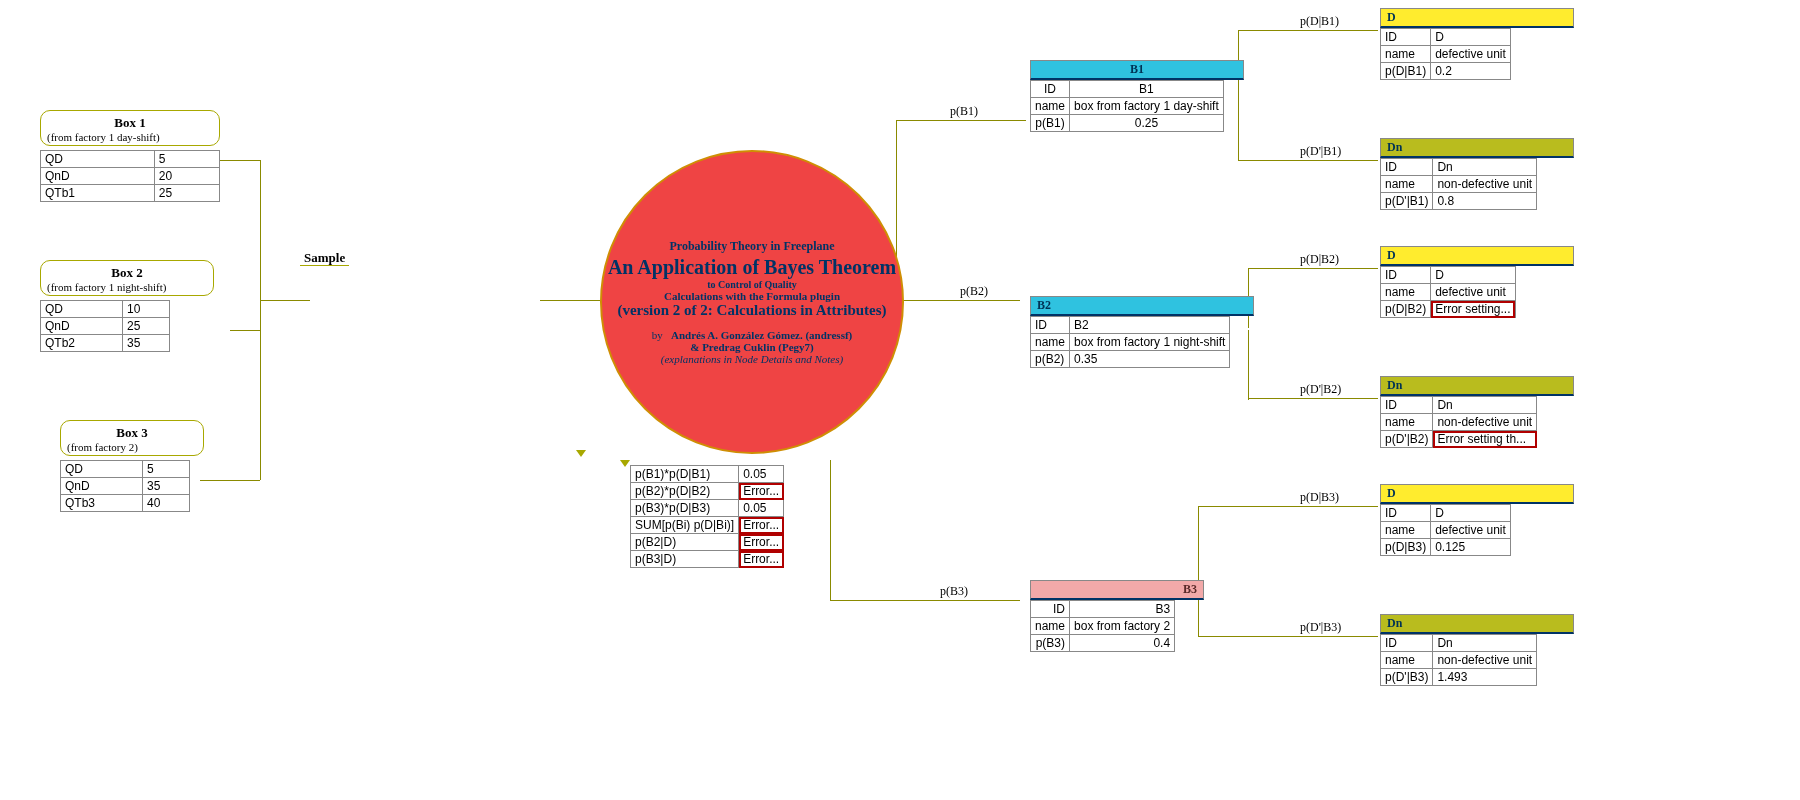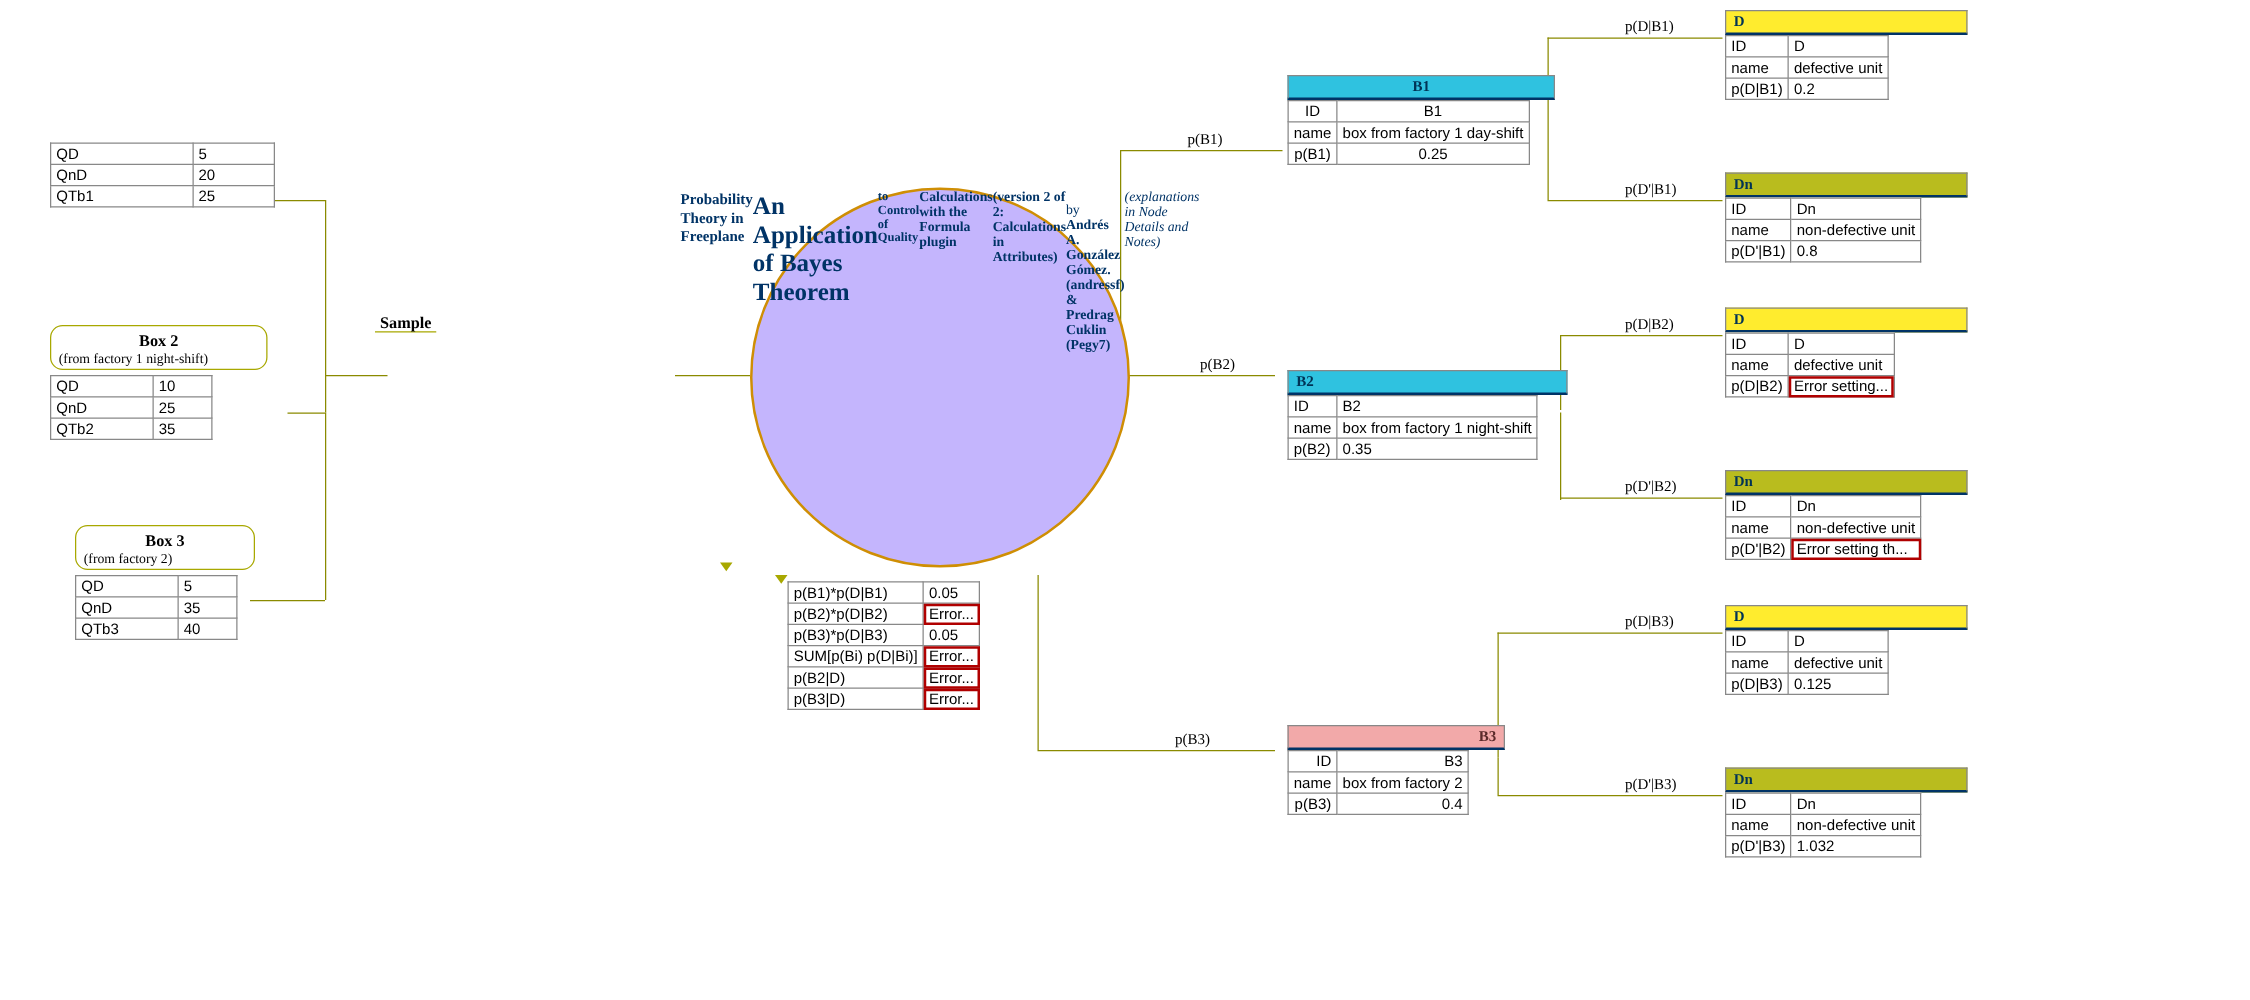--- a/index.html
+++ b/index.html
@@ -69,34 +69,34 @@
     font-size: 13px;
     border-bottom: 1.5px solid #a8a800;
     padding: 0 4px;
   }
 
   
   .root {
     width: 300px;
     height: 300px;
     border-radius: 50%;
-    background: #c4b5fd;
+    background: #ef4444;
     border: 2px solid #cf8e04;
     color: #003366;
-    text-align: left;
+    text-align: center;
     display: flex;
-    flex-direction: row;
+    flex-direction: column;
     justify-content: center;
     font-family: "Times New Roman", serif;
   }
   .root .l1 { font-size: 12px; font-weight: bold; }
   .root .l2 { font-size: 20px; font-weight: bold; margin-top: 2px; }
   .root .l3 { font-size: 10px; font-weight: bold; }
   .root .l4 { font-size: 11px; font-weight: bold; }
-  .root .l5 { font-size: 11px; font-weight: bold; }
+  .root .l5 { font-size: 15px; font-weight: bold; }
   .root .by { margin-top: 10px; font-size: 11px; }
   .root .by b { font-weight: bold; }
   .root .note { font-style: italic; font-size: 11px; }
 
   .edge-label {
     position: absolute;
     font-size: 12px;
     color: #000;
     background: transparent;
     white-space: nowrap;
@@ -140,20 +140,24 @@
 
 <div class="line hline" style="left:1198px; top:506px; width:180px;"></div>
 <div class="line vline" style="left:1198px; top:506px; height:100px;"></div>
 <div class="line hline" style="left:1198px; top:636px; width:180px;"></div>
 <div class="line vline" style="left:1198px; top:606px; height:30px;"></div>
 
 <div class="fold" style="left:576px; top:450px;"></div>
 <div class="fold" style="left:620px; top:460px;"></div>
 
 <div class="abs" style="left:40px; top:110px;">
+  <div class="box-node">
+    <div class="box-title">Box 1</div>
+    <div class="box-sub">(from factory 1 day-shift)</div>
+  </div>
   <table class="attr" style="margin-top:4px; min-width:180px;">
     <tbody>
         <tr>
           <td>QD</td>
           <td>5</td>
         </tr>
     <tr>
           <td>QnD</td>
           <td>20</td>
         </tr>
@@ -435,17 +439,17 @@
         <tr>
           <td>ID</td>
           <td>Dn</td>
         </tr>
     <tr>
           <td>name</td>
           <td>non-defective unit</td>
         </tr>
     <tr>
           <td>p(D'|B3)</td>
-          <td>1.032</td>
+          <td>1.493</td>
         </tr>
   </tbody>
     </table>
 </div>
 
 </body></html>

